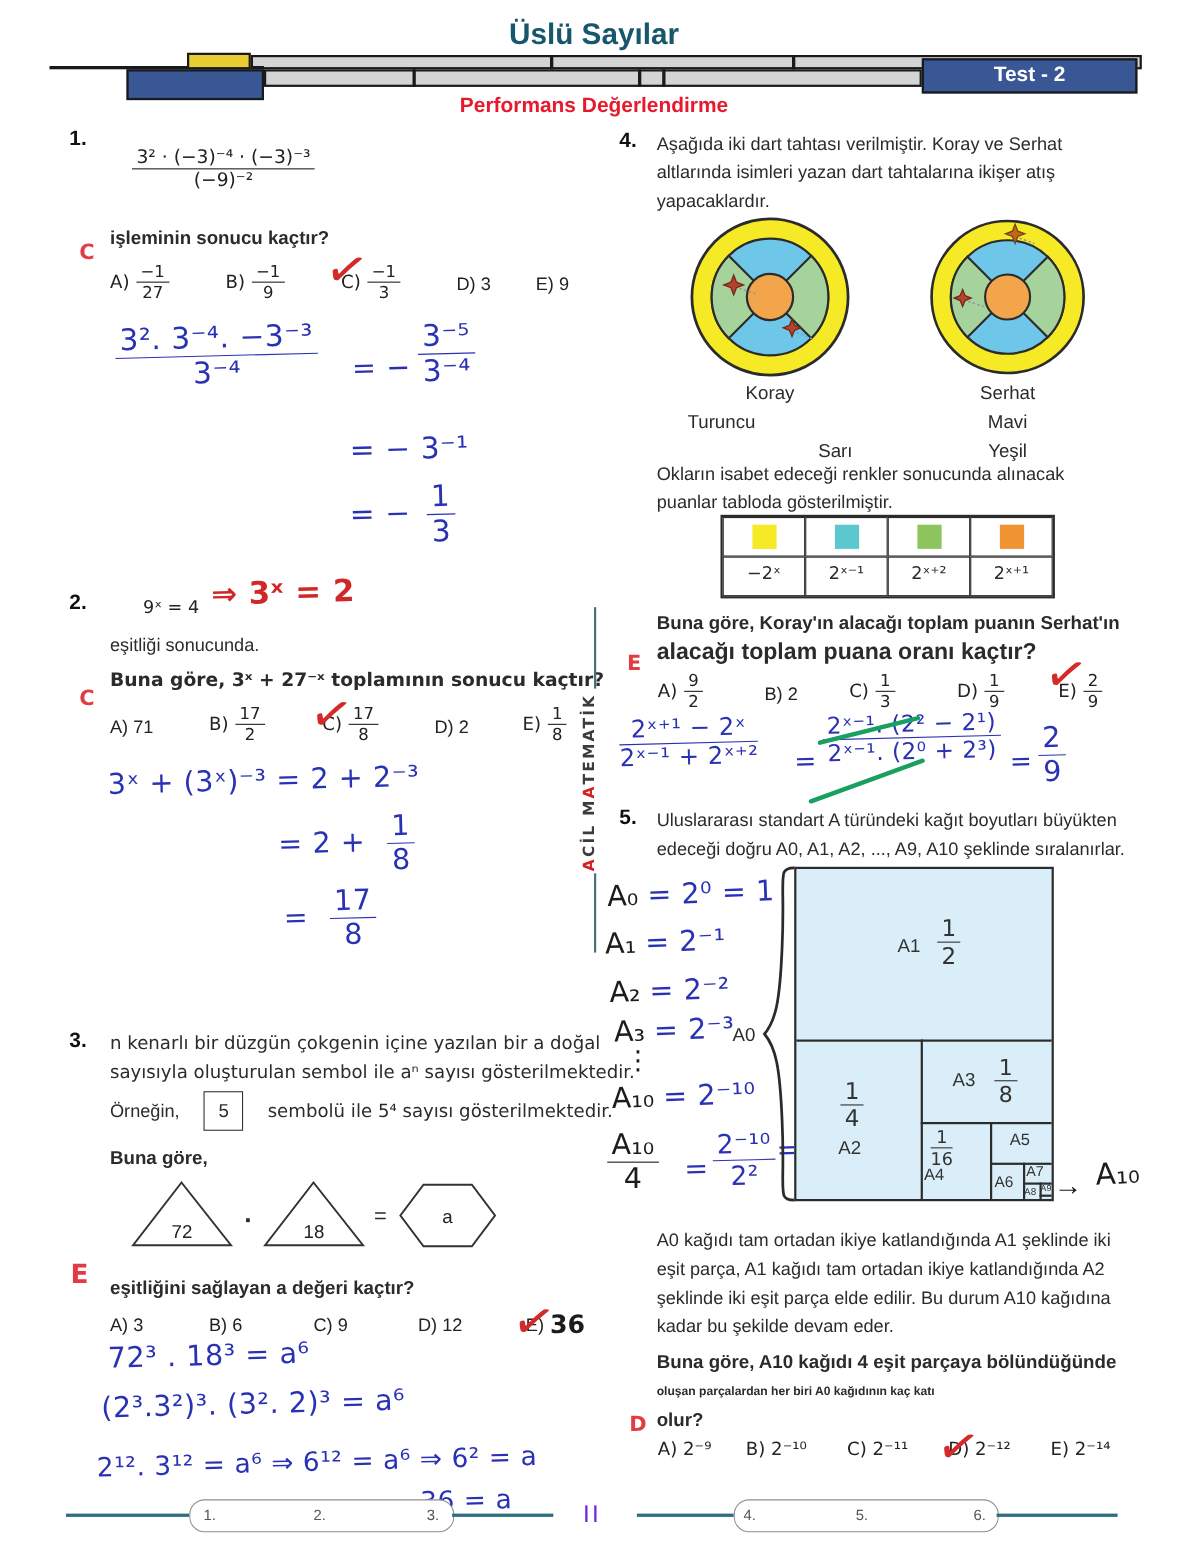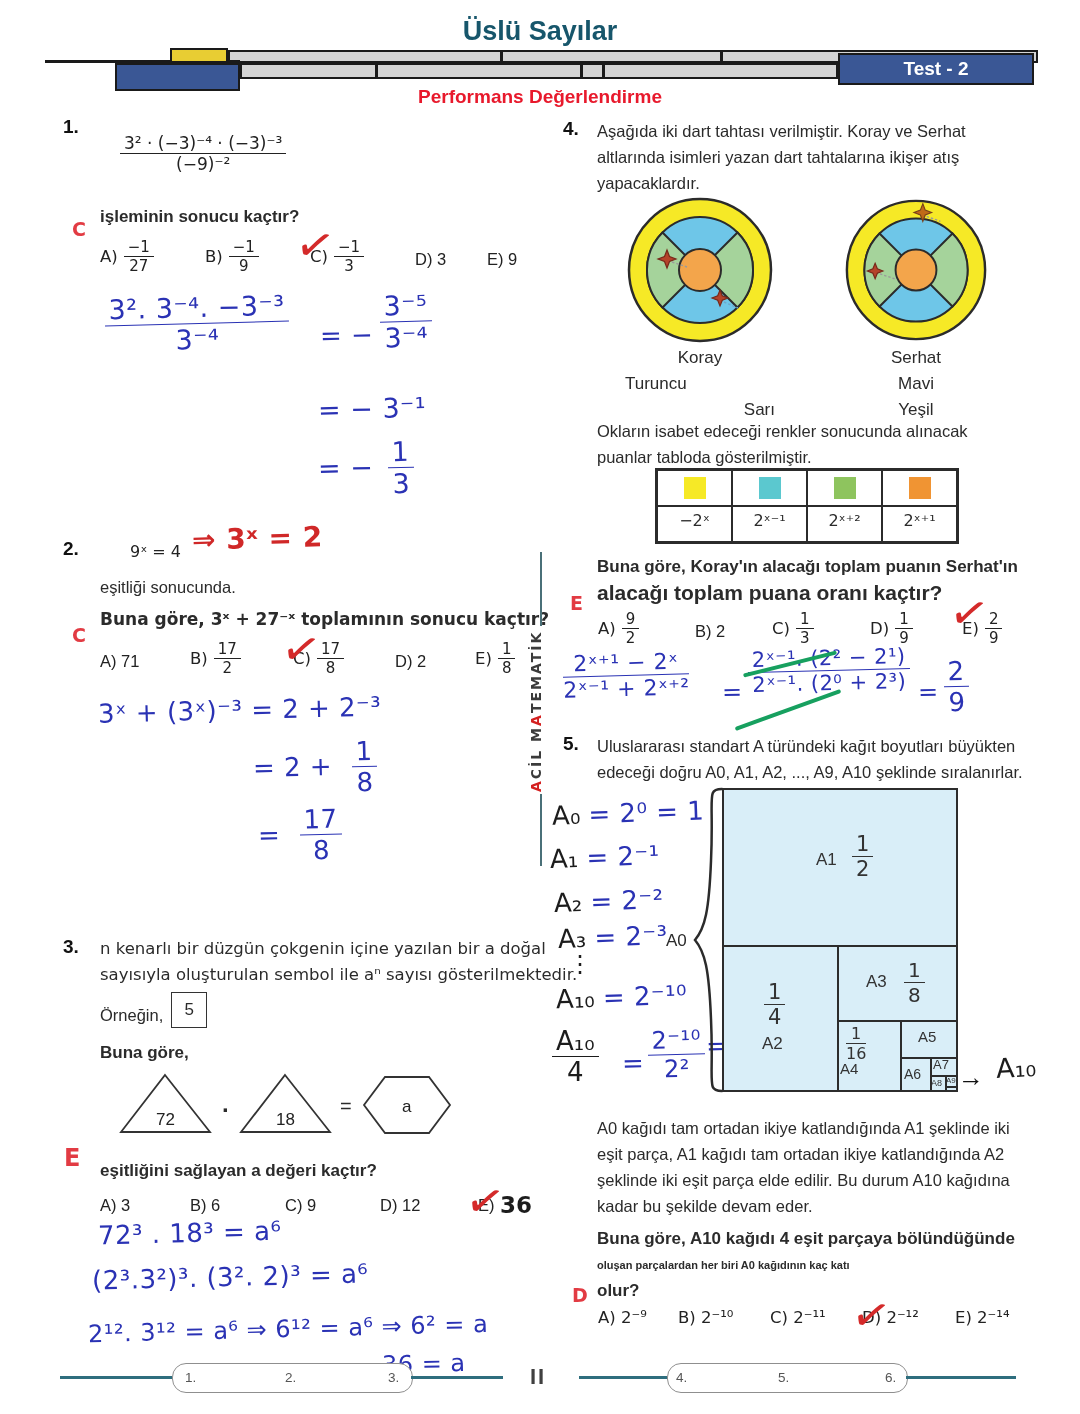--- a/index.html
+++ b/index.html
@@ -155,23 +155,24 @@
 <div class="abs hw" style="left:300px;top:804px;font-size:26px;">
   <span class="frac">
     <span class="fn">17</span>
     <span class="fd">8</span>
   </span>
 </div>
 
 <div class="abs qno" style="left:63px;top:936px;">3.</div>
 <div class="abs t math" style="left:100px;top:936px;">n kenarlı bir düzgün çokgenin içine yazılan bir a doğal</div>
 <div class="abs t math" style="left:100px;top:962px;">sayısıyla oluşturulan sembol ile aⁿ sayısı gösterilmektedir.</div>
-<div class="abs" style="left:100px;top:992px;display:flex;align-items:flex-end;gap:8px;">
+<div class="abs" style="left:100px;top:992px;display:flex;align-items:center;gap:22px;">
   <span class="t">Örneğin,</span>
   <span style="display:inline-block;width:34px;height:34px;border:1.6px solid #333;text-align:center;line-height:34px;font-size:17px;">5</span>
+  <span class="t math">sembolü ile 5⁴ sayısı gösterilmektedir.</span>
 </div>
 <div class="abs t bold" style="left:100px;top:1040px;font-size:17px;">Buna göre,</div>
 
 <svg class="abs" style="left:118px;top:1072px;" width="96" height="64" viewBox="0 0 96 64">
   <polygon points="47,3 92,60 3,60" fill="#fff" stroke="#333" stroke-width="1.8"></polygon>
   <text x="38" y="53" font-size="17" fill="#222">72</text>
 </svg>
 <div class="abs" style="left:222px;top:1096px;font-size:24px;font-weight:bold;">·</div>
 <svg class="abs" style="left:238px;top:1072px;" width="96" height="64" viewBox="0 0 96 64">
   <polygon points="47,3 92,60 3,60" fill="#fff" stroke="#333" stroke-width="1.8"></polygon>
@@ -438,19 +439,19 @@
 <div class="abs opt math" style="left:862px;top:1308px;">D) 2⁻¹²</div>
 <div class="abs opt math" style="left:955px;top:1308px;">E) 2⁻¹⁴</div>
 <div class="abs check" style="left:852px;top:1292px;">✓</div>
 
 <div class="fline" style="left:60px;top:1376px;width:112px;"></div>
 <div class="pill" style="left:172px;top:1363px;width:239px;height:28px;"></div>
 <div class="pillnum" style="left:185px;top:1370px;">1.</div>
 <div class="pillnum" style="left:285px;top:1370px;">2.</div>
 <div class="pillnum" style="left:388px;top:1370px;">3.</div>
 <div class="fline" style="left:411px;top:1376px;width:92px;"></div>
-<div class="abs" style="left:530px;top:1364px;font-size:22px;font-weight:bold;letter-spacing:2px;color:#404040;">II</div>
+<div class="abs" style="left:530px;top:1364px;font-size:22px;font-weight:normal;letter-spacing:2px;color:#6d28d9;">II</div>
 <div class="fline" style="left:579px;top:1376px;width:88px;"></div>
 <div class="pill" style="left:667px;top:1363px;width:239px;height:28px;"></div>
 <div class="pillnum" style="left:676px;top:1370px;">4.</div>
 <div class="pillnum" style="left:778px;top:1370px;">5.</div>
 <div class="pillnum" style="left:885px;top:1370px;">6.</div>
 <div class="fline" style="left:906px;top:1376px;width:110px;"></div>
 
 </body></html>

